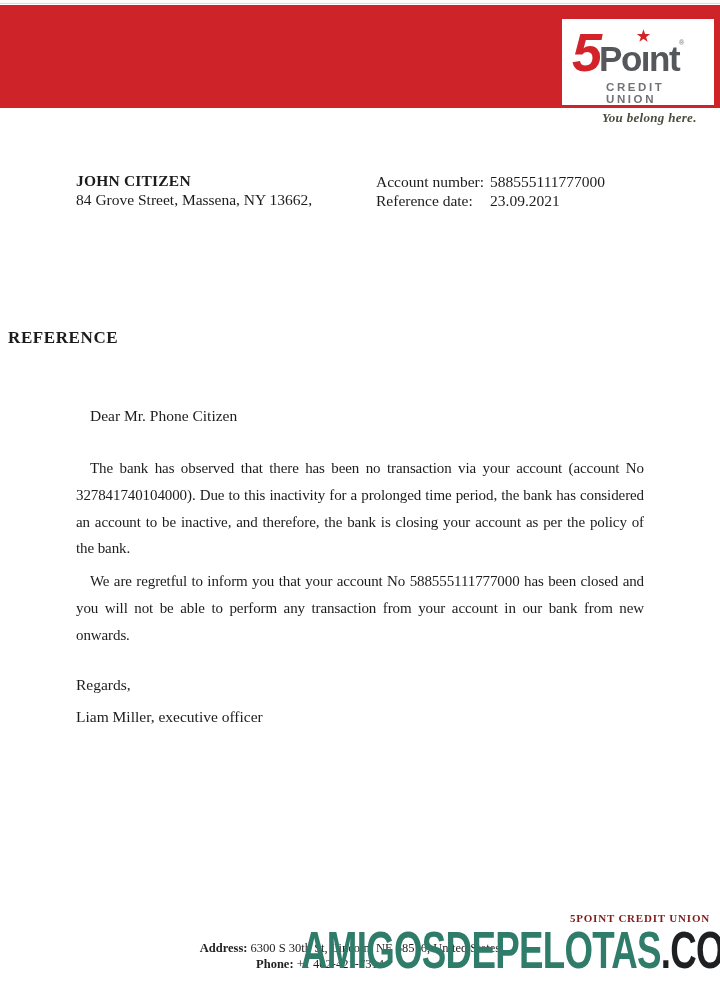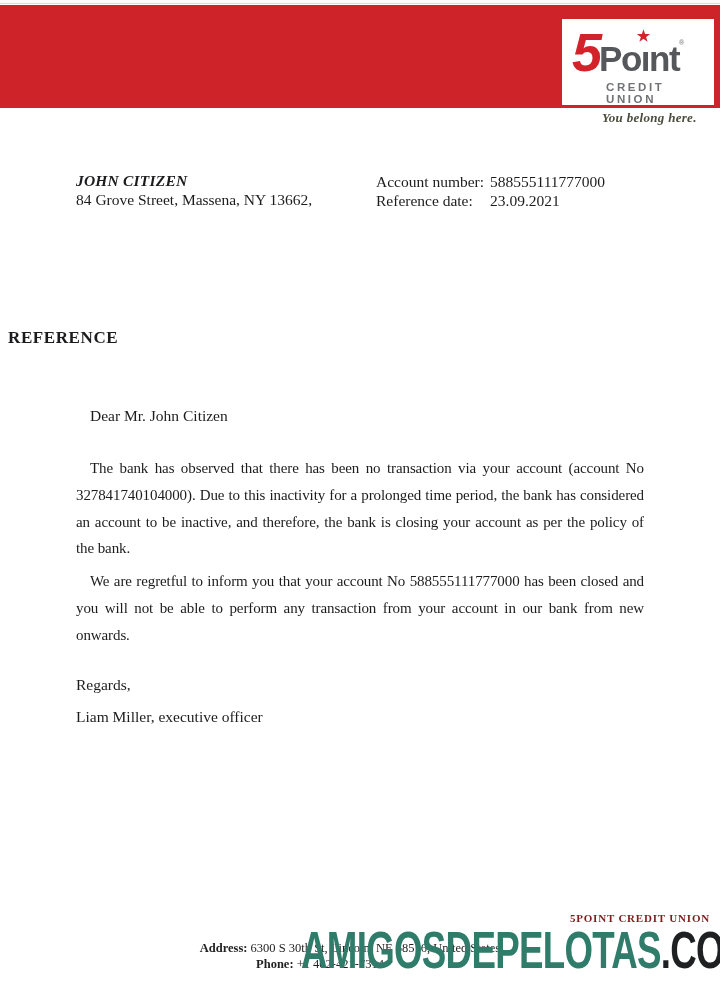--- a/index.html
+++ b/index.html
@@ -16,21 +16,21 @@
   .logo-5 { font-family: "Liberation Sans", sans-serif; font-style: italic; font-weight: 800; font-size: 54px; color: #d2232a; letter-spacing: -2px; margin-right: -1px; }
   .logo-point { font-family: "Liberation Sans", sans-serif; font-weight: 800; font-size: 35px; color: #56575b; letter-spacing: -1.5px; }
   .logo-i-wrap { position: relative; display: inline-block; }
   .logo-star { position: absolute; left: -4px; top: -13px; font-size: 15px; color: #d2232a; letter-spacing: 0; }
   .logo-reg { font-family: "Liberation Sans", sans-serif; font-size: 7px; color: #88898c; vertical-align: top; position: relative; top: -2px; }
   .logo-cu { font-family: "Liberation Sans", sans-serif; font-weight: 700; font-size: 11.5px; color: #717275; letter-spacing: 2.6px; margin: 2px 0 0 34px; }
   .logo-tagline { font-family: "Liberation Serif", serif; font-style: italic; font-weight: 700; font-size: 13px; color: #4c4c3e; margin: 5px 0 0 30px; letter-spacing: 0.3px; }
 
   
   .recipient { position: absolute; left: 76px; top: 172px; font-size: 15.5px; line-height: 18.5px; }
-  .recipient .name { font-weight: 700; letter-spacing: 0.2px; font-style: italic; }
+  .recipient .name { font-weight: 700; letter-spacing: 0.2px; }
   .meta-block { position: absolute; left: 376px; top: 172px; font-size: 15.5px; line-height: 19px; }
   .meta-row { display: flex; }
   .meta-label { width: 110px; }
   .meta-value { margin-left: 4px; }
 
   
   .letter-title { position: absolute; left: 8px; top: 328px; width: 714px; text-align: left; font-weight: 700; font-size: 17px; letter-spacing: 0.6px; }
   .salutation { position: absolute; left: 90px; top: 407px; font-size: 15.5px; }
   .para { position: absolute; left: 76px; width: 568px; font-size: 15px; line-height: 26.8px; text-align: justify; text-indent: 14px; letter-spacing: -0.1px; }
   .para-1 { top: 455px; }
@@ -76,21 +76,21 @@
       <span class="meta-label">Account number:</span>
       <span class="meta-value">588555111777000</span>
     </div>
     <div class="meta-row">
       <span class="meta-label">Reference date:</span>
       <span class="meta-value">23.09.2021</span>
     </div>
   </div>
 
   <div class="letter-title">REFERENCE</div>
-  <div class="salutation">Dear Mr. John Citizen</div>
+  <div class="salutation">Dear Mr. Phone Citizen</div>
   <div class="para para-1">The bank has observed that there has been no transaction via your account (account No 327841740104000). Due to this inactivity for a prolonged time period, the bank has considered an account to be inactive, and therefore, the bank is closing your account as per the policy of the bank.</div>
   <div class="para para-2">We are regretful to inform you that your account No 588555111777000 has been closed and you will not be able to perform any transaction from your account in our bank from new onwards.</div>
   <div class="closing">Regards,</div>
   <div class="signature">Liam Miller, executive officer</div>
 
   <div class="footer-org">5POINT CREDIT UNION</div>
   <div class="footer-address">
     <span class="footer-label">Address:</span><span> 6300 S 30th St, Lincoln, NE 68516, United States</span>
   </div>
   <div class="footer-phone">

